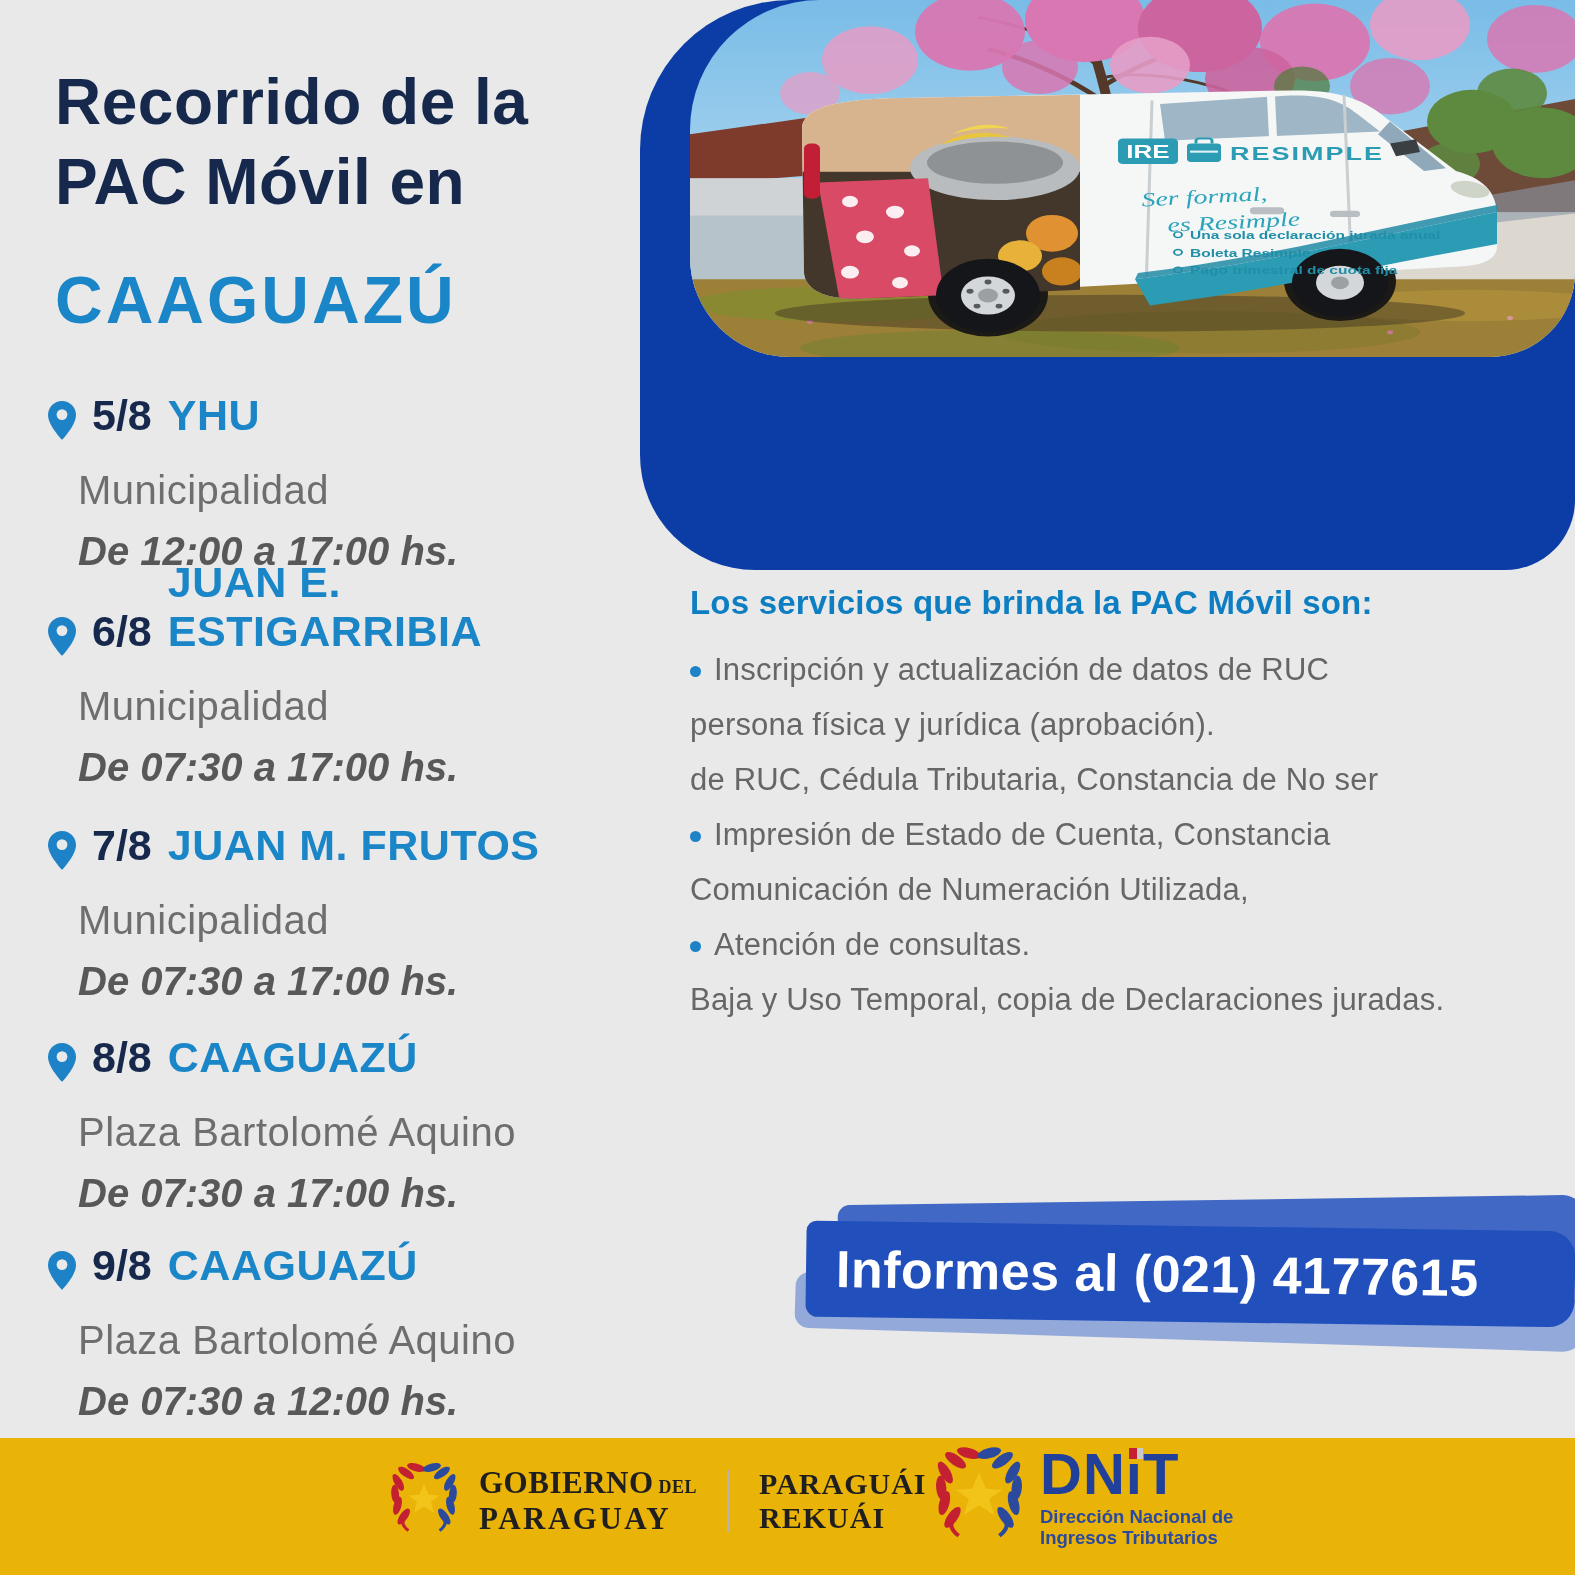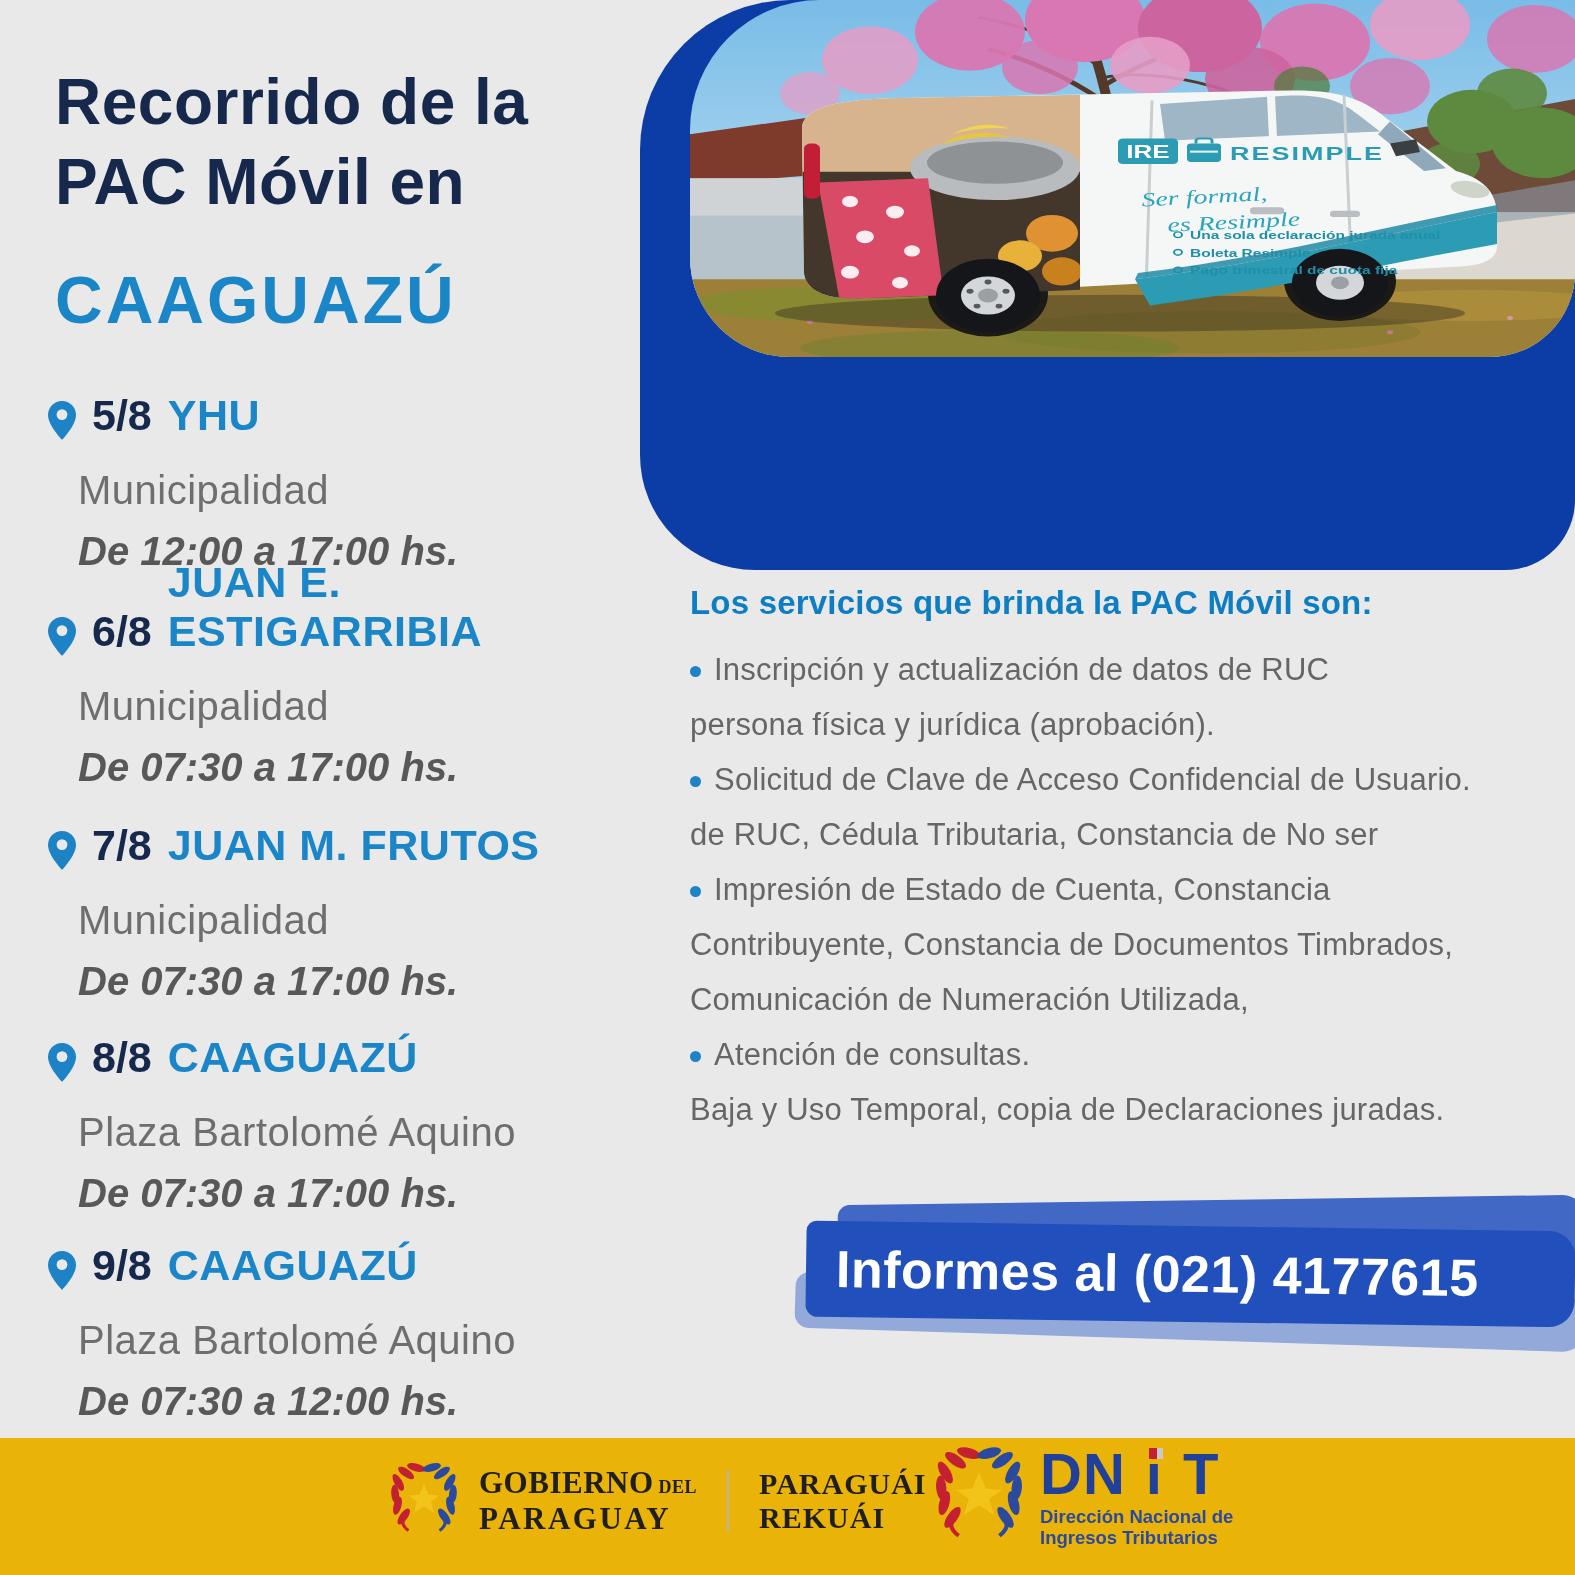--- a/index.html
+++ b/index.html
@@ -98,21 +98,21 @@
   .gob-l1 .del { font-size: 18px; margin-left: 5px; }
   .gob-l2 { font-size: 31px; font-weight: 700; letter-spacing: 2.5px; }
   .gob-div { width: 2px; height: 62px; background: #b5b5b5; margin: 0 14px; }
   .gua-text { font-family: Liberation Serif, serif; color: #1f1f1f; }
   .gua-l { font-size: 30px; font-weight: 700; letter-spacing: 1px; }
 
   .dnit-logo { left: 928px; top: 8px; display: flex; align-items: center; gap: 10px; position: absolute; }
   .wreath-lg { width: 102px; height: 102px; }
   .dnit-word {
     font-size: 58px; font-weight: 800; color: #20409a;
-    letter-spacing: 1px; line-height: 56px; display: flex; align-items: flex-start; gap: 20px;
+    letter-spacing: 1px; line-height: 56px; display: flex; align-items: flex-start;
   }
   .dnit-i { position: relative; }
   .dnit-idot { position: absolute; left: 3px; top: 2px; width: 14px; height: 11px; display: flex; }
   .dnit-idot i { display: block; height: 100%; }
   .dnit-idot .r { width: 8px; background: #c32032; }
   .dnit-idot .g { width: 6px; background: #c9c9c9; }
   .dnit-sub { font-size: 18.5px; font-weight: 700; color: #2b4a9e; line-height: 21px; margin-top: 4px; }
 </style>
 </head>
 <body>
@@ -340,24 +340,22 @@
           <text x="500" y="388">Pago trimestral de cuota fija</text>
         </g>
       </svg>
     </div>
   </div>
 
   <div class="abs services">
     <div class="svc-heading">Los servicios que brinda la PAC Móvil son:</div>
     <div class="svc-line"><span class="dot"></span><span>Inscripción y actualización de datos de RUC</span></div>
     <div class="svc-line"><span>persona física y jurídica (aprobación).</span></div>
-    <div class="svc-line"><span class="dot"></span><span>Solicitud de Clave de Acceso Confidencial de Usuario.</span></div>
     <div class="svc-line"><span>de RUC, Cédula Tributaria, Constancia de No ser</span></div>
     <div class="svc-line"><span class="dot"></span><span>Impresión de Estado de Cuenta, Constancia</span></div>
-    <div class="svc-line"><span>Contribuyente, Constancia de Documentos Timbrados,</span></div>
     <div class="svc-line"><span>Comunicación de Numeración  Utilizada,</span></div>
     <div class="svc-line"><span class="dot"></span><span>Atención de consultas.</span></div>
     <div class="svc-line"><span>Baja y Uso Temporal, copia de Declaraciones juradas.</span></div>
   </div>
 
   <div class="abs banner-shadow"></div>
   <div class="abs banner-back"></div>
   <div class="abs banner-main">
     <span>Informes al (021) 4177615</span>
   </div>

